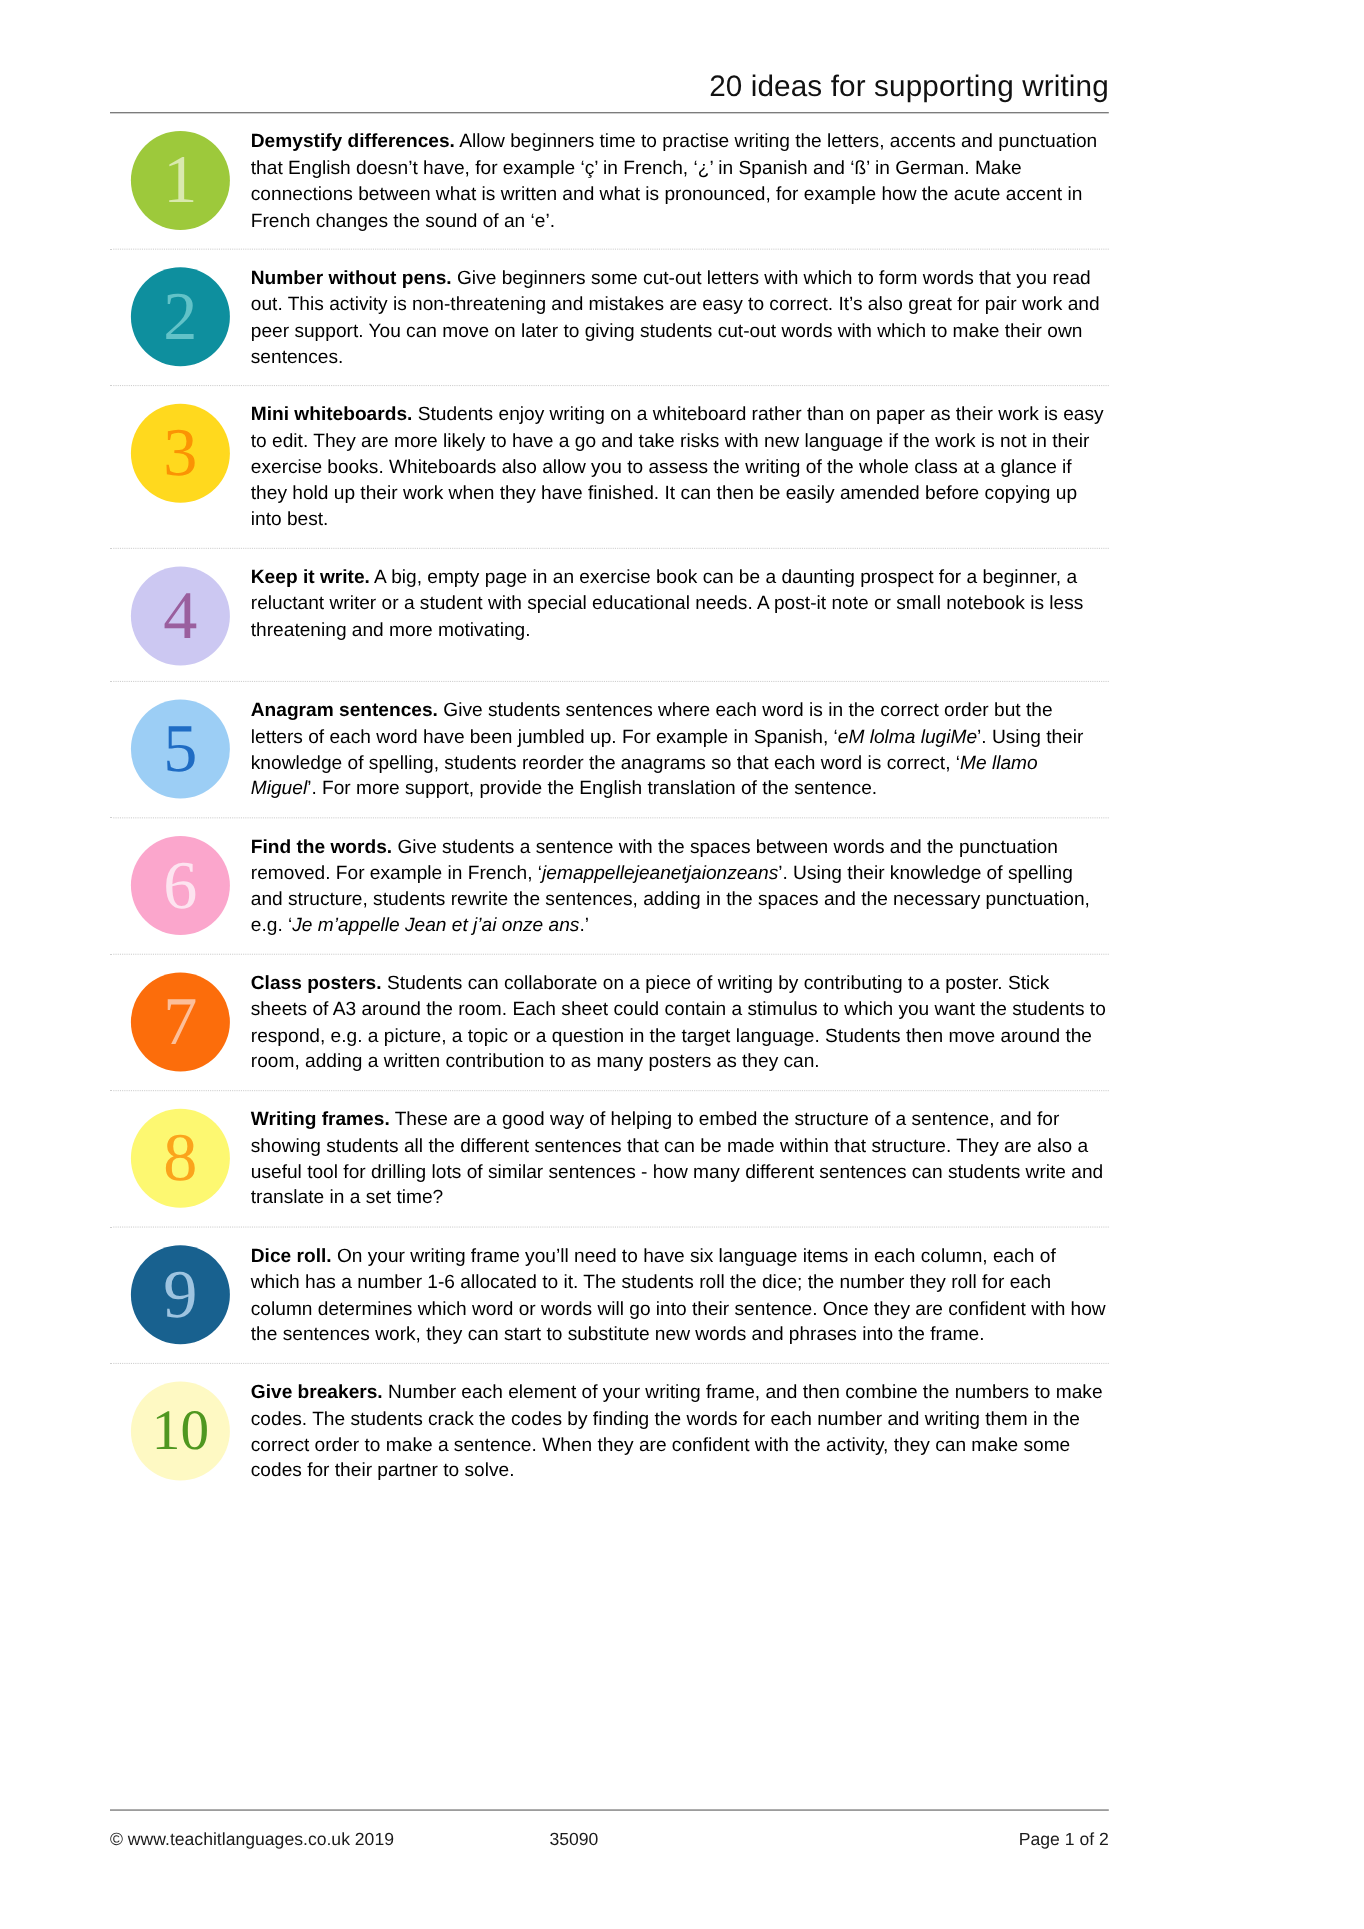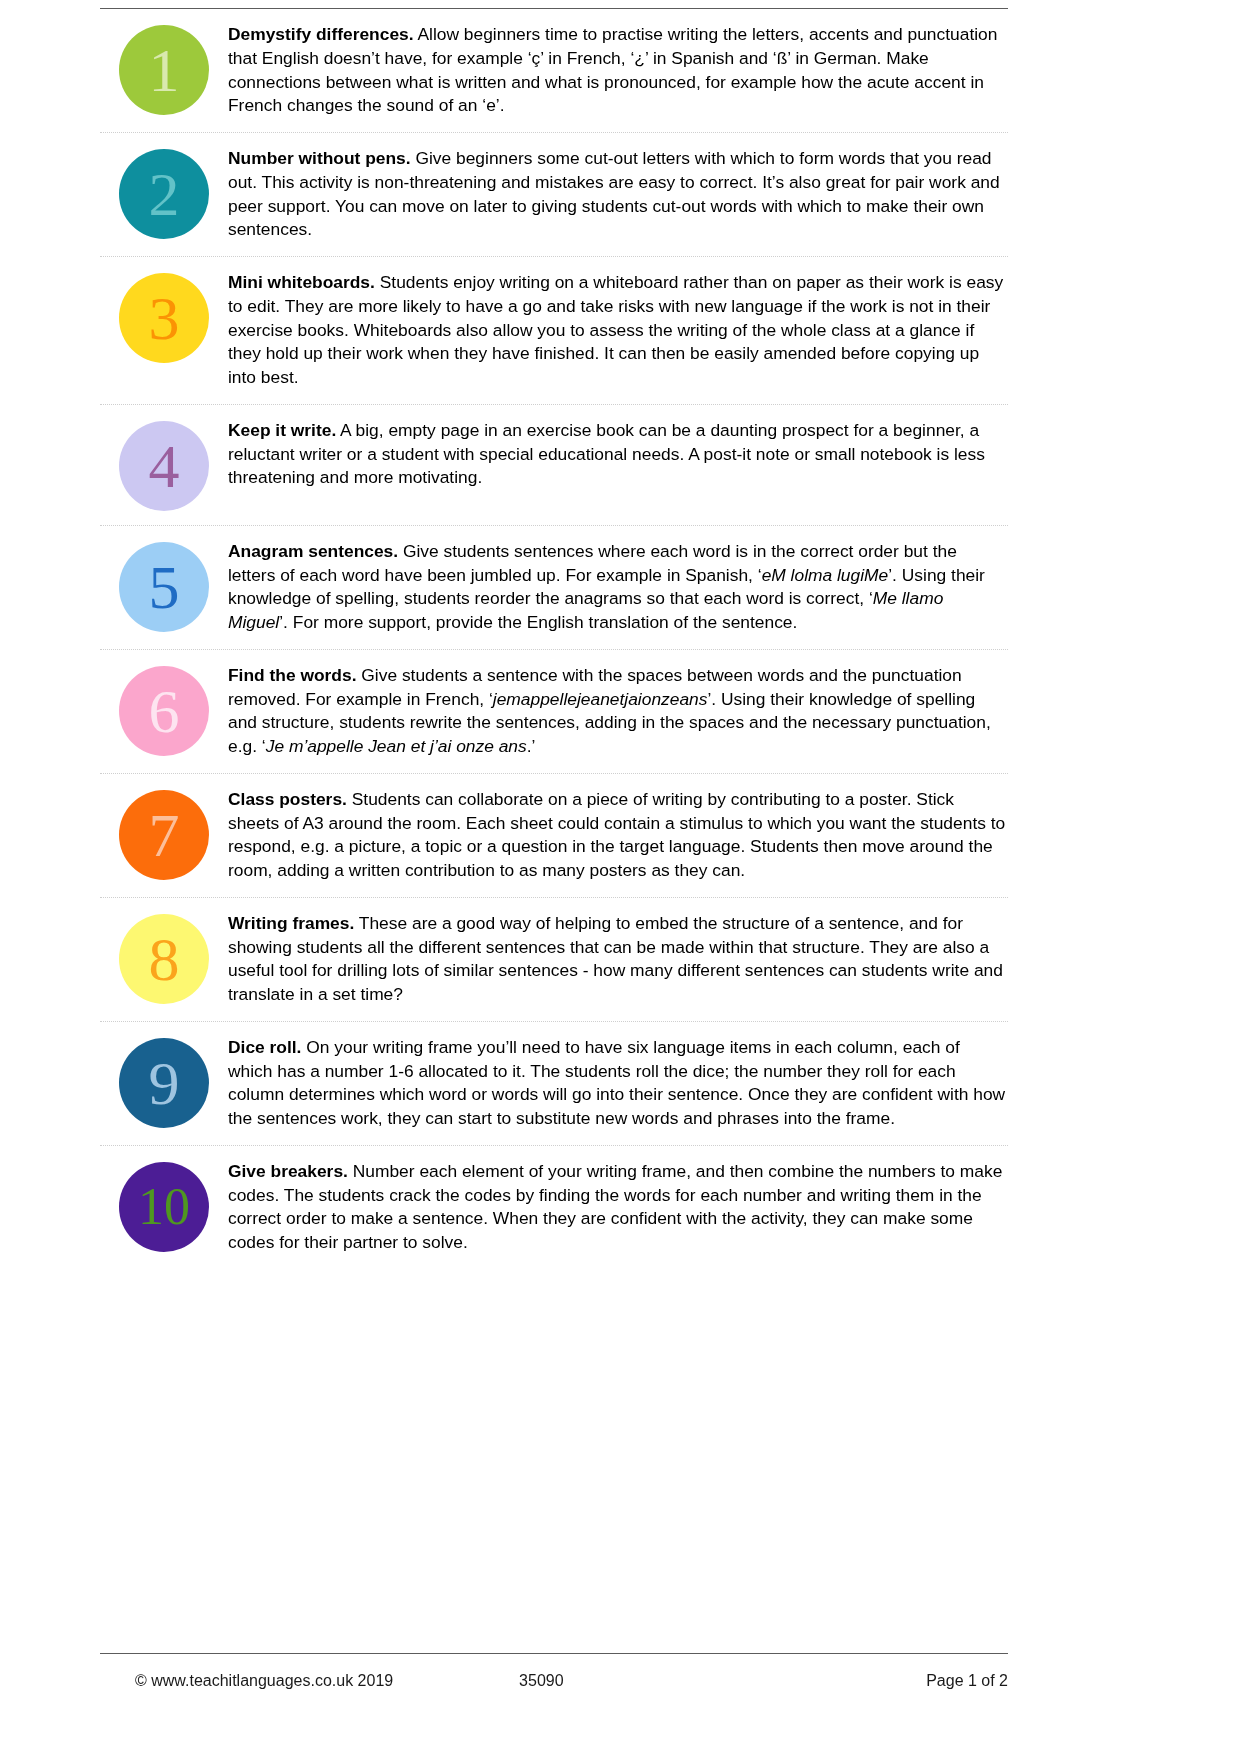--- a/index.html
+++ b/index.html
@@ -113,31 +113,33 @@
   }
   .footer {
     position: absolute;
     left: 100px;
     right: 232px;
     bottom: 72px;
     display: flex;
     align-items: center;
     font-size: 16px;
     color: #1a1a1a;
-    margin-left: 35px;
   }
   .footer-left { flex: 0 0 44%; text-align: left; }
   .footer-center { flex: 0 0 28%; text-align: left; }
   .footer-right { flex: 1 1 auto; text-align: right; }
 </style>
 </head>
 <body>
 
 <div class="page">
 
+  <div class="header">
+    <span class="header-title">20 ideas for supporting writing</span>
+  </div>
   <div class="header-rule"></div>
 
   <div class="list" id="ideas-list">
       <div class="item">
         <div class="item-inner">
           <div class="badge-cell">
             <div class="badge" style="background: rgb(157, 201, 59); color: rgb(217, 233, 174);">1</div>
           </div>
           <div class="text-cell">
             <p class="body-text"><b>Demystify differences.</b><span> Allow beginners time to practise writing the letters, accents and punctuation that English doesn’t have, for example ‘ç’ in French, ‘¿’ in Spanish and ‘ß’ in German. Make connections between what is written and what is pronounced, for example how the acute accent in French changes the sound of an ‘e’.</span></p>
@@ -220,21 +222,21 @@
             <div class="badge" style="background: rgb(24, 97, 143); color: rgb(158, 196, 224);">9</div>
           </div>
           <div class="text-cell">
             <p class="body-text"><b>Dice roll.</b><span> On your writing frame you’ll need to have six language items in each column, each of which has a number 1-6 allocated to it. The students roll the dice; the number they roll for each column determines which word or words will go into their sentence. Once they are confident with how the sentences work, they can start to substitute new words and phrases into the frame.</span></p>
           </div>
         </div>
       </div>
       <div class="item">
         <div class="item-inner">
           <div class="badge-cell">
-            <div class="badge wide" style="background: #4c1d95; color: rgb(79, 151, 32);">10</div>
+            <div class="badge wide" style="background: #fef9c3; color: rgb(79, 151, 32);">10</div>
           </div>
           <div class="text-cell">
             <p class="body-text"><b>Give breakers.</b><span> Number each element of your writing frame, and then combine the numbers to make codes. The students crack the codes by finding the words for each number and writing them in the correct order to make a sentence. When they are confident with the activity, they can make some codes for their partner to solve.</span></p>
           </div>
         </div>
       </div>
     </div>
 
   <div class="footer-rule"></div>
   <div class="footer">

